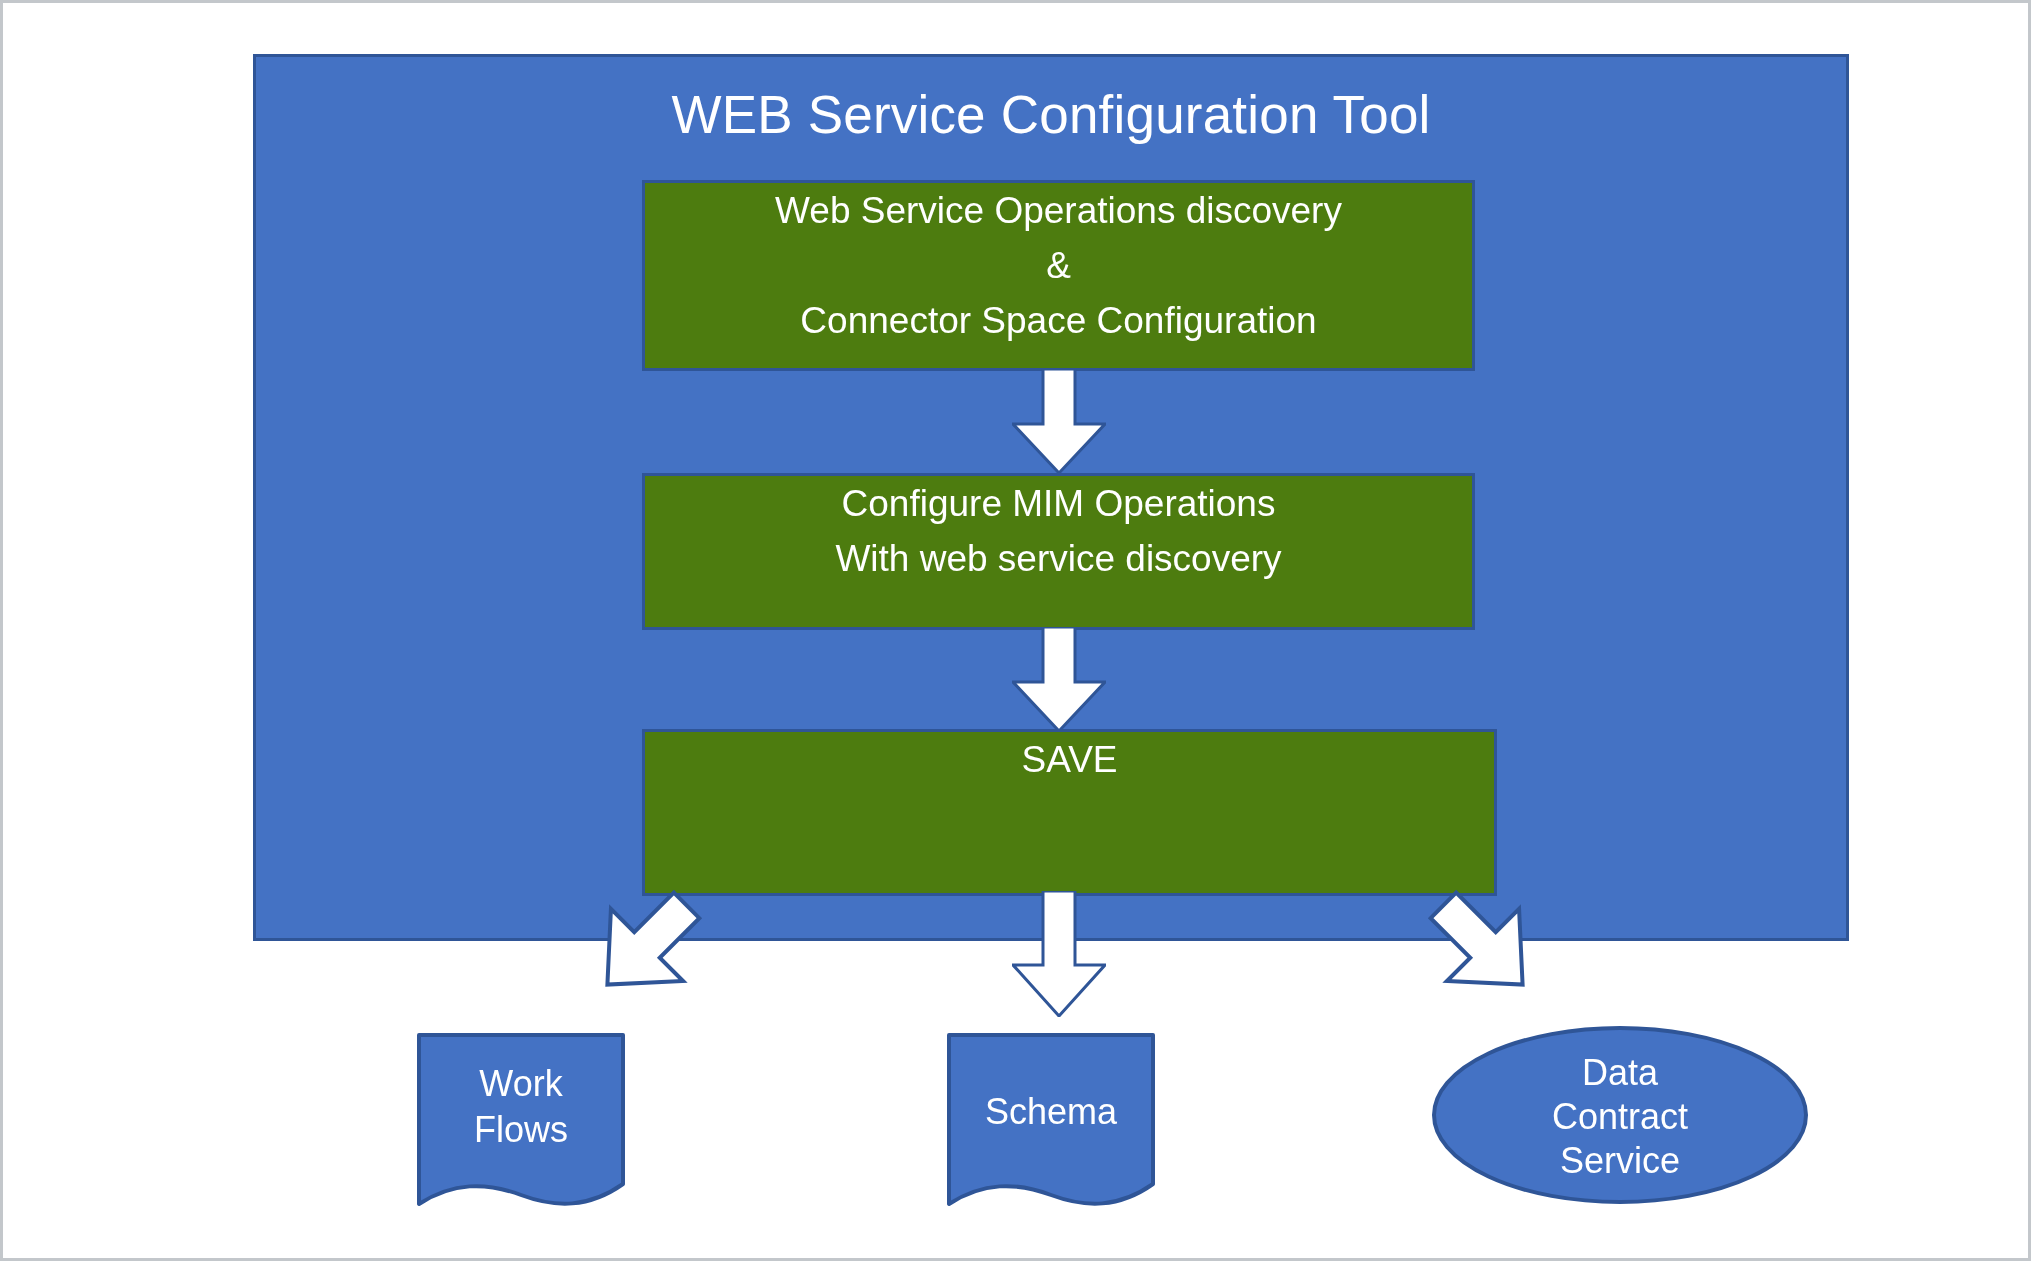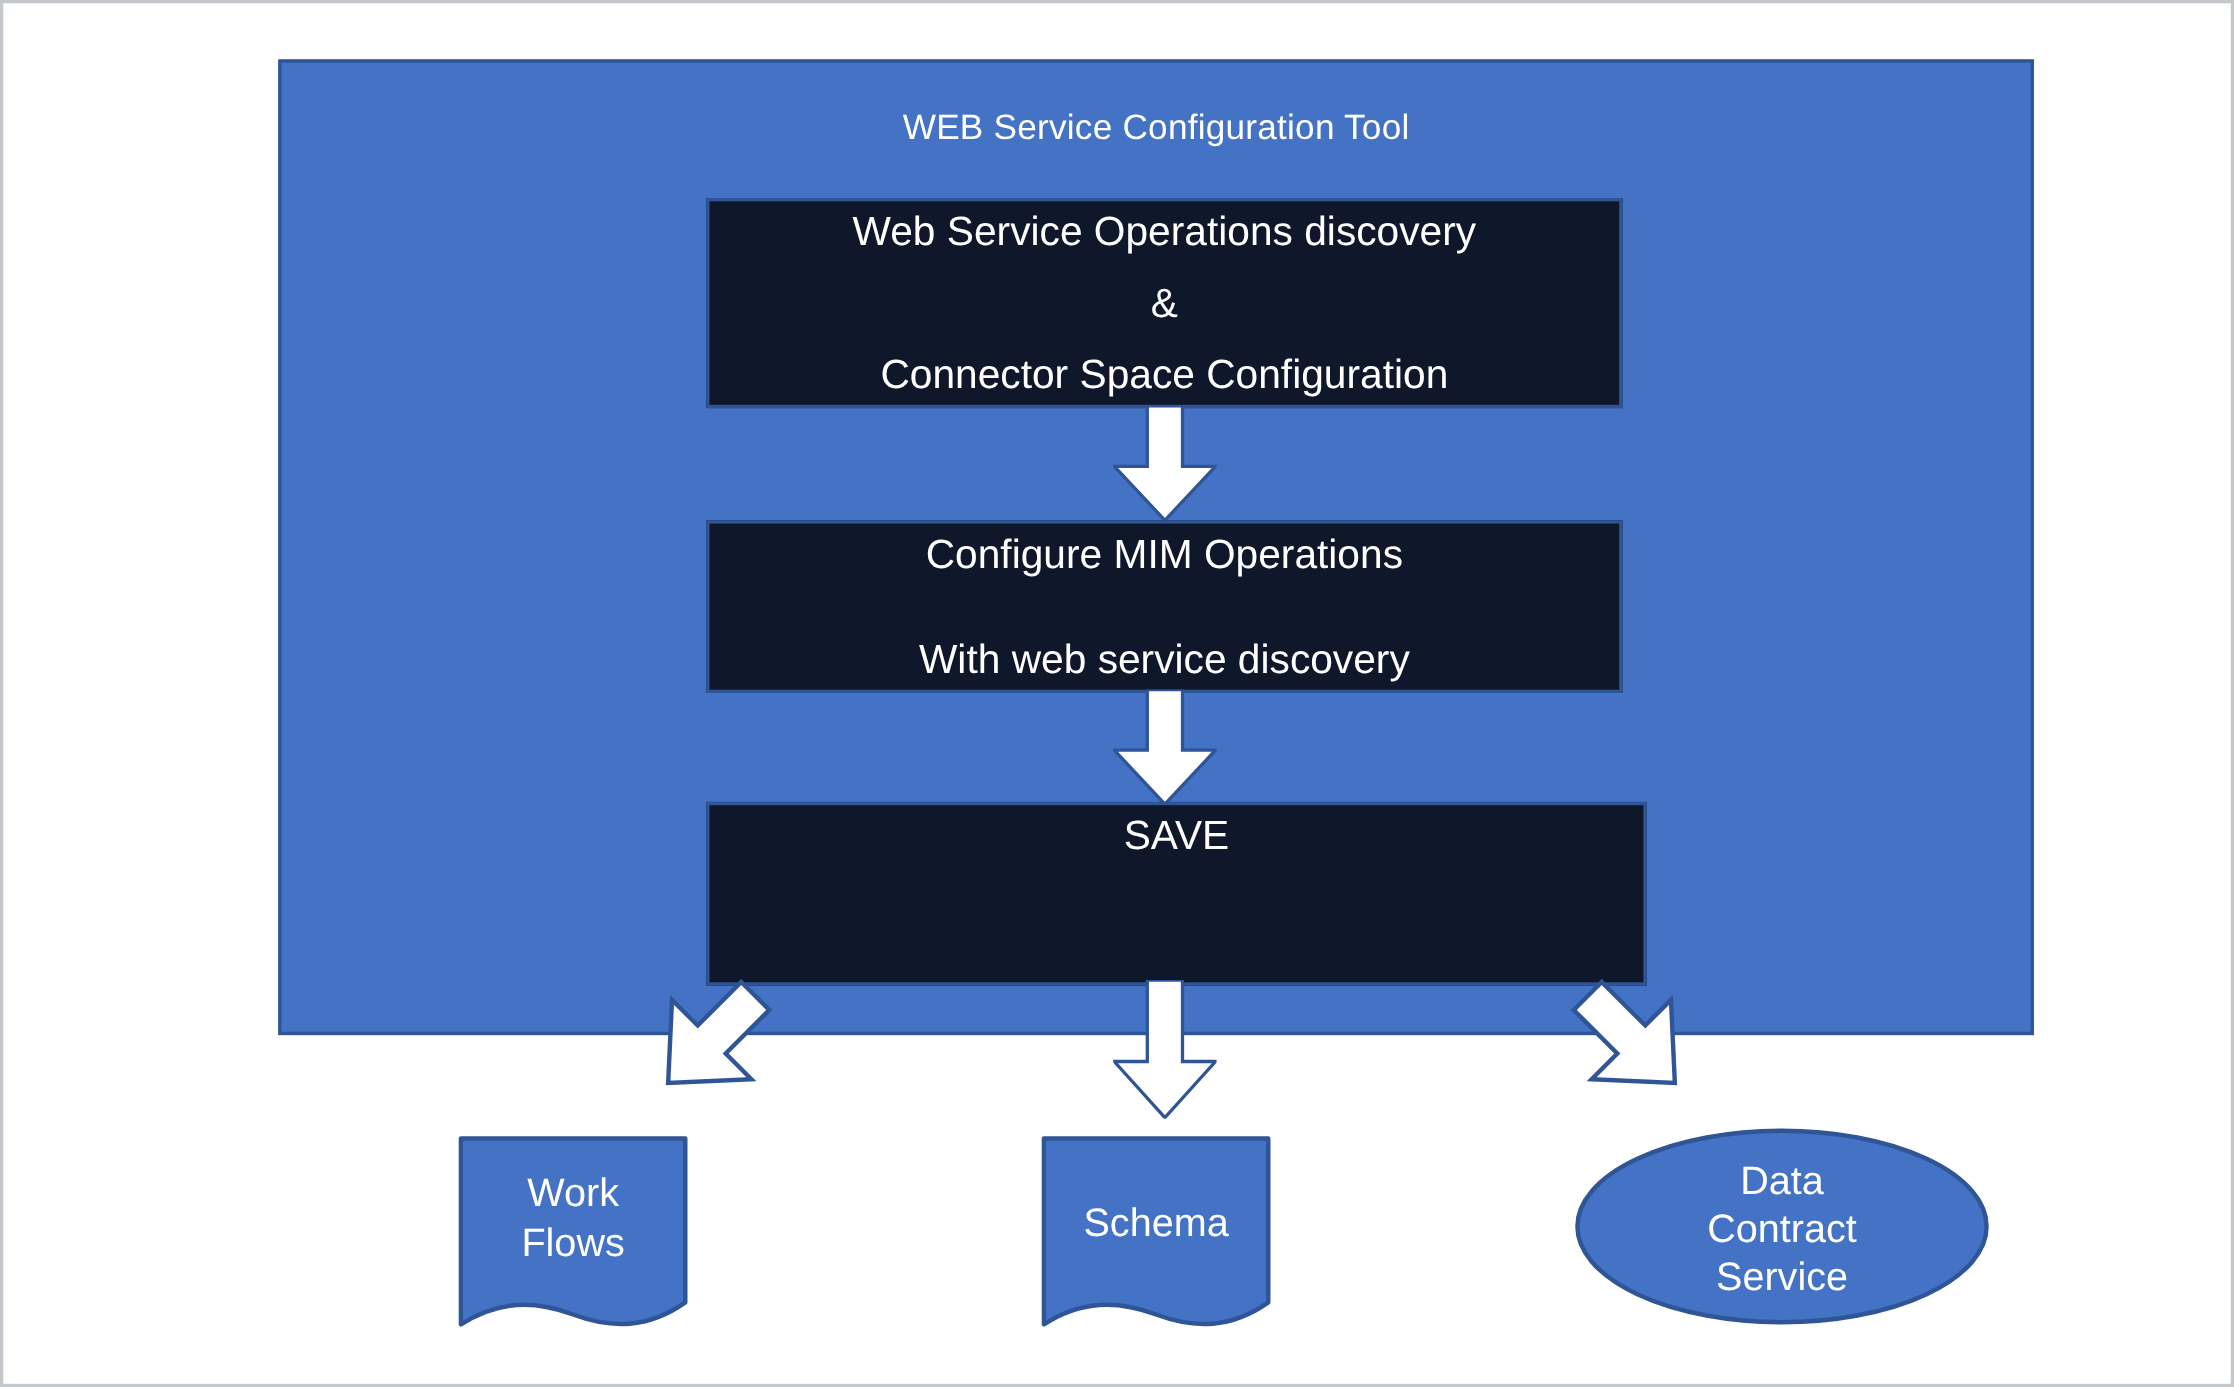--- a/index.html
+++ b/index.html
@@ -30,35 +30,35 @@
     border: 3px solid #2f5597;
     box-sizing: border-box;
   }
   .panel-title {
     position: absolute;
     left: 0;
     top: 33px;
     width: 100%;
     text-align: center;
     color: #ffffff;
-    font-size: 32px;
+    font-size: 53px;
     line-height: 50px;
     letter-spacing: 0.2px;
     white-space: nowrap;
   }
   
   .step-box {
     position: absolute;
-    background: #0f172a;
+    background: #4d7c0f;
     border: 3px solid #2f5597;
     box-sizing: border-box;
     display: flex;
     flex-direction: column;
     align-items: center;
-    justify-content: space-between;
+    justify-content: flex-start;
     color: #ffffff;
     font-size: 37px;
     line-height: 55px;
     text-align: center;
   }
   .step-line {
     display: block;
     white-space: nowrap;
   }
   #step-1 { left: 639px; top: 177px;  width: 833px; height: 191px; }

